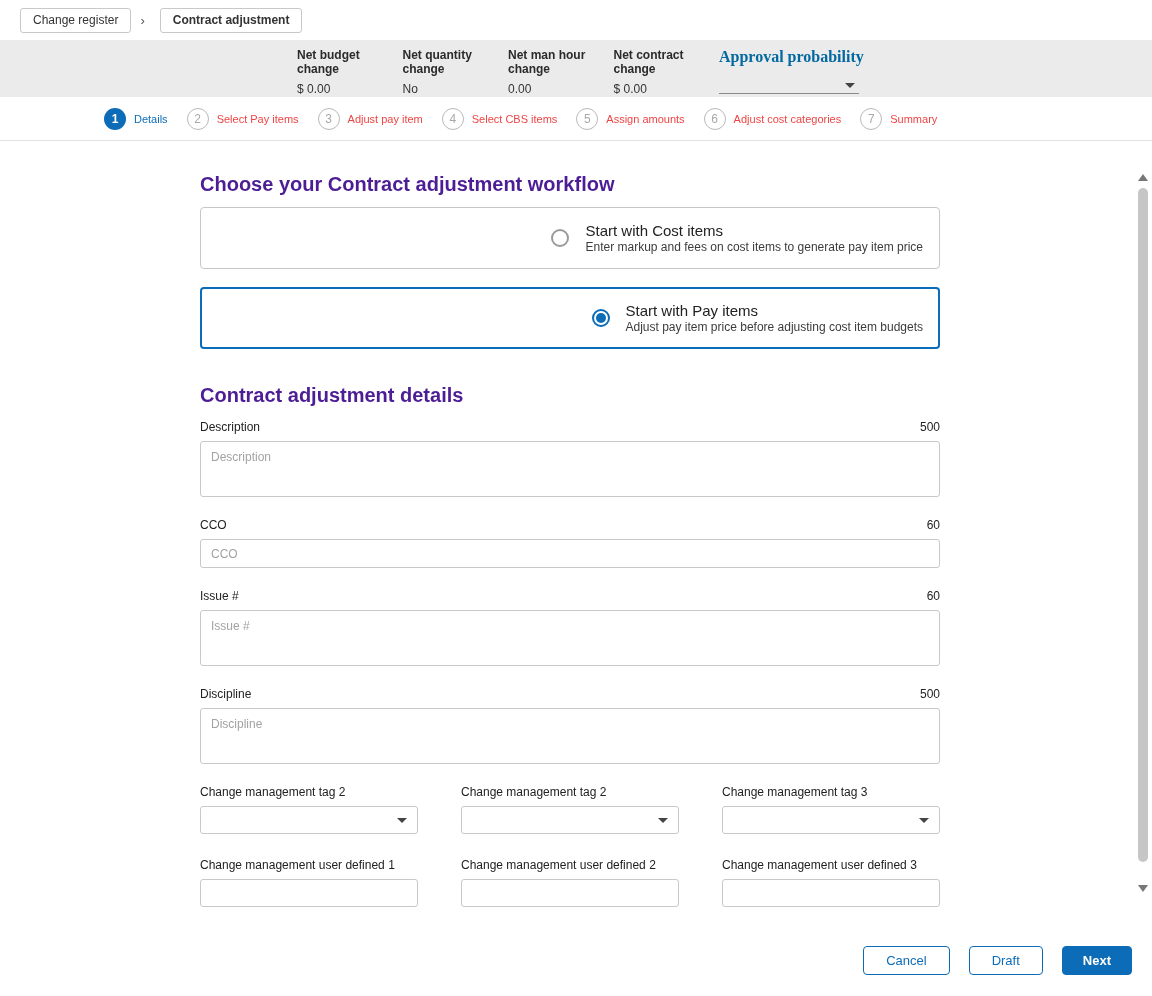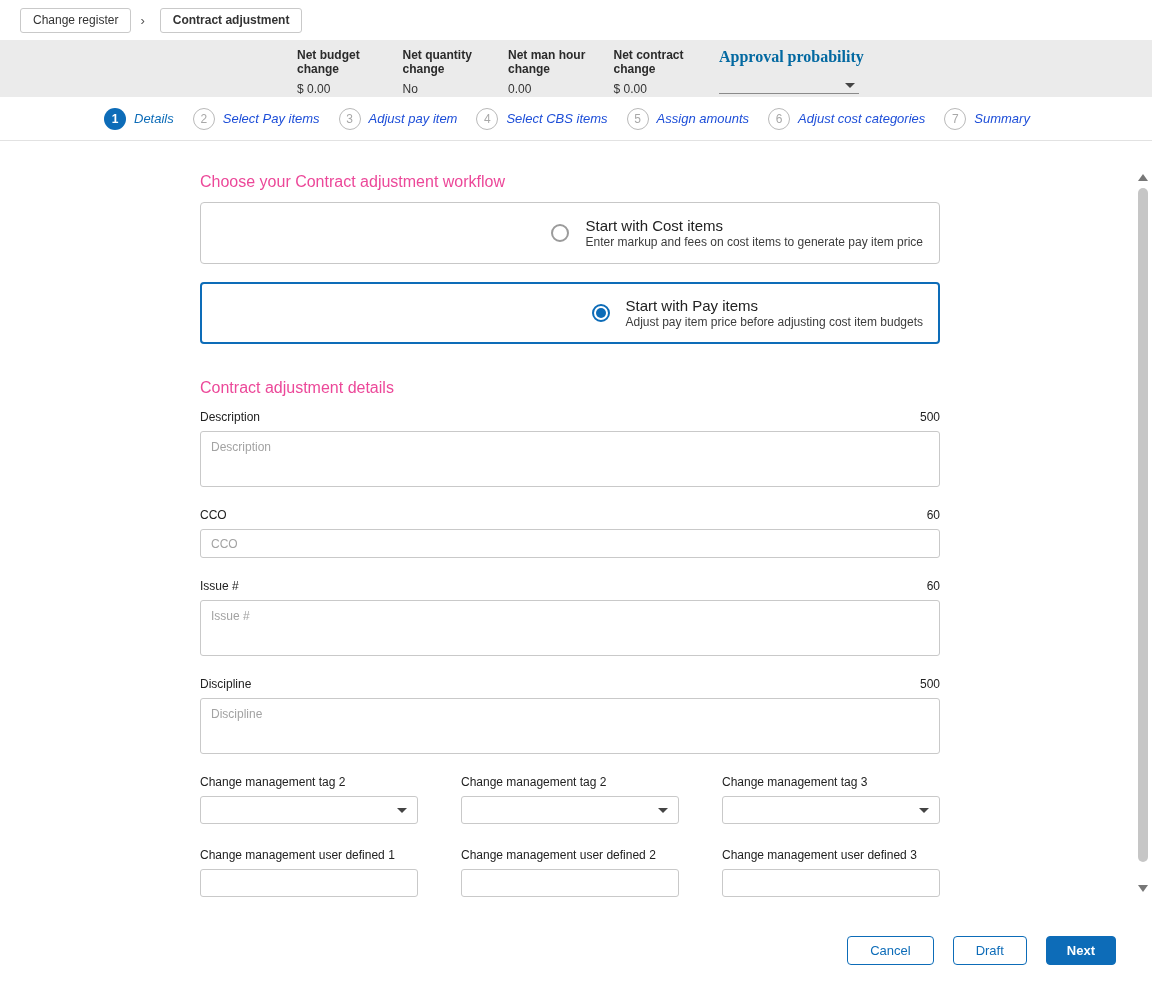--- a/index.html
+++ b/index.html
@@ -27,27 +27,27 @@
                      display:flex; align-items:center; justify-content:flex-end; cursor:pointer; padding-right:4px; }
 
   
   .stepper { height:44px; display:flex; align-items:center; gap:19px; padding-left:104px;
              border-bottom:1px solid #e2e2e2; background:#fff; }
   .step { display:flex; align-items:center; gap:8px; cursor:pointer; }
   .step-circle { width:22px; height:22px; border-radius:50%; display:flex; align-items:center;
                  justify-content:center; font-size:12px; }
   .step.active .step-circle { background:var(--primary); color:#fff; font-weight:bold; }
   .step.inactive .step-circle { border:1.5px solid #b9b9b9; color:#a8a8a8; background:#fff; }
-  .step-label { font-size:13px;font-style:italic; }
+  .step-label { font-size:11px; }
   .step.active .step-label { color:var(--primary); }
-  .step.inactive .step-label { color:#1d4ed8; }
+  .step.inactive .step-label { color:#ef4444; }
 
   
   .content { width:740px; margin-left:200px; }
-  .section-heading { font-size:16px; font-weight:normal; color:#ec4899; margin:0; }
+  .section-heading { font-size:20px; font-weight:bold; color:#4c1d95; margin:0; }
   .wf-heading { margin:32px 0 11px; }
   .details-heading { margin:35px 0 13px; }
 
   .card { height:62px; border:1px solid #c7c7c7; border-radius:4px; display:flex; align-items:center;
           padding:0 16px; gap:16px; cursor:pointer; background:#fff; margin-bottom:18px;justify-content:flex-end; }
   .card.selected { border:2px solid var(--primary); padding:0 15px; }
   .card-title { font-size:15px; color:#222; }
   .card-desc { font-size:12px; color:#3c3c3c; margin-top:1px; }
   .radio { width:18px; height:18px; border-radius:50%; border:2px solid #9b9b9b; background:#fff;
            flex-shrink:0; position:relative; }
@@ -66,21 +66,21 @@
   .col3 { width:218px; }
   .col-label { font-size:12px; color:#222; margin-bottom:7px; }
   .select-box { height:28px; border:1px solid #c9c9c9; border-radius:3px; display:flex; align-items:center;
                 justify-content:flex-end; padding-right:10px; cursor:pointer; background:#fff; }
   .input3 { width:100%; height:28px; border:1px solid #c9c9c9; border-radius:3px; padding:0 10px;
             font-family:inherit; font-size:12px; color:#333; outline:none; }
 
   .caret { width:0; height:0; border-left:5px solid transparent; border-right:5px solid transparent;
            border-top:5px solid #444; }
 
-  .footer { display:flex; justify-content:flex-end; gap:19px; padding-right:36px; margin-top:39px; }
+  .footer { display:flex; justify-content:flex-end; gap:19px; padding-right:20px; margin-top:39px; }
   .btn { height:29px; border-radius:4px; font-size:13px; font-family:inherit; cursor:pointer; }
   .btn-outline { background:#fff; border:1px solid var(--primary); color:var(--primary); padding:0 22px; }
   .btn-primary { background:var(--primary); border:1px solid var(--primary); color:#fff; padding:0 20px; font-weight:bold; }
 
   
   .scrollbar { position:absolute; top:170px; right:2px; width:14px; height:726px; }
   .sb-arrow-up { position:absolute; top:4px; left:2px; width:0; height:0;
                  border-left:5px solid transparent; border-right:5px solid transparent;
                  border-bottom:7px solid #777; cursor:pointer; }
   .sb-arrow-down { position:absolute; bottom:4px; left:2px; width:0; height:0;

